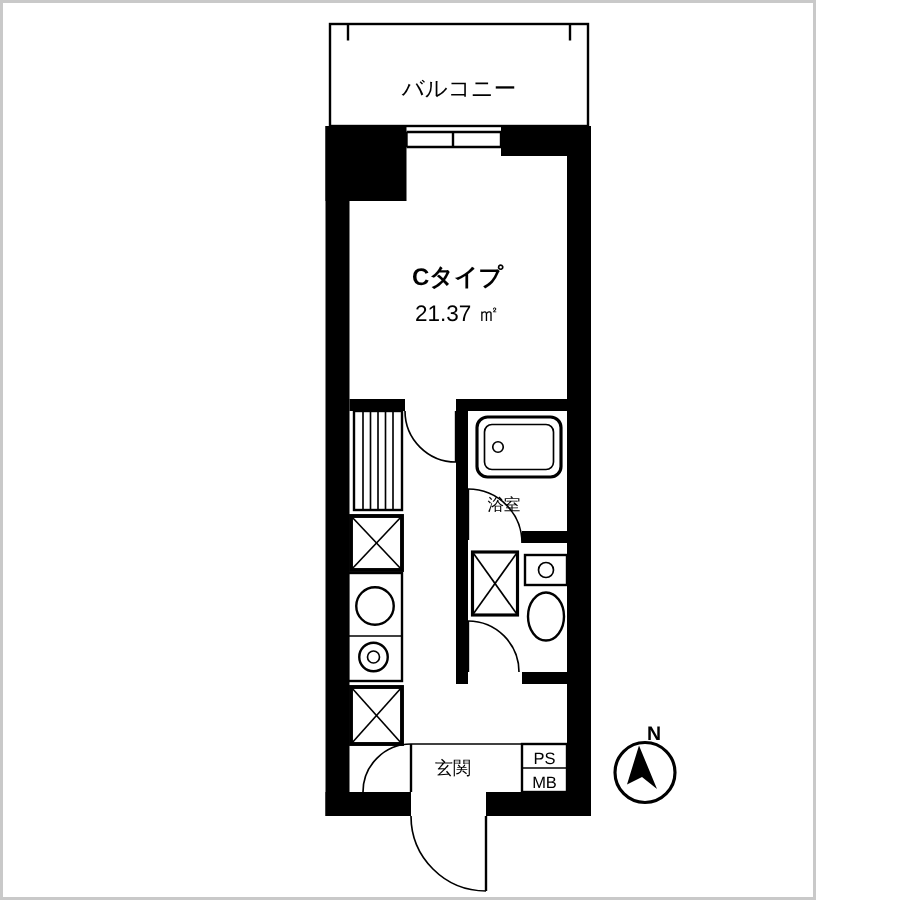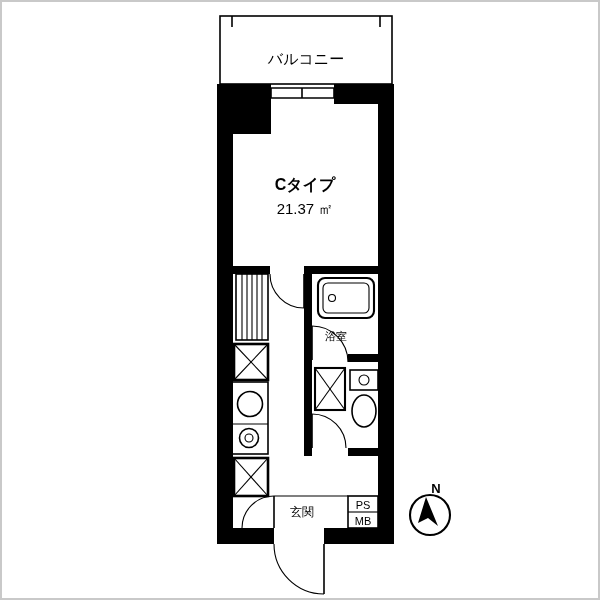--- a/index.html
+++ b/index.html
@@ -1,17 +1,17 @@
 <!DOCTYPE html>
 <html style="--wall: #000000; --line: #000000; --bg: #ffffff;"><head>
 <meta charset="utf-8">
 <style>
   html,body{margin:0;padding:0;background:#fff;}
   .stage{
-    position:relative;width:600px;height:600px;background:var(--bg,#fff);
+    position:relative;width:544px;height:600px;background:var(--bg,#fff);
     box-sizing:border-box;border:2px solid #c9c9c9;overflow:hidden;
     font-family:"Liberation Sans","DejaVu Sans",sans-serif;
   }
   svg{position:absolute;left:0;top:0;}
   .wall{fill:var(--wall,#000);stroke:none;}
   .ln1 {stroke:var(--line,#000);stroke-width:1.1;fill:none;}
   .ln15{stroke:var(--line,#000);stroke-width:1.6;fill:none;}
   .ln2 {stroke:var(--line,#000);stroke-width:2.1;fill:none;}
   .ln25{stroke:var(--line,#000);stroke-width:2.6;fill:none;}
   .lnw {stroke:var(--line,#000);stroke-width:1.6;fill:#fff;}

